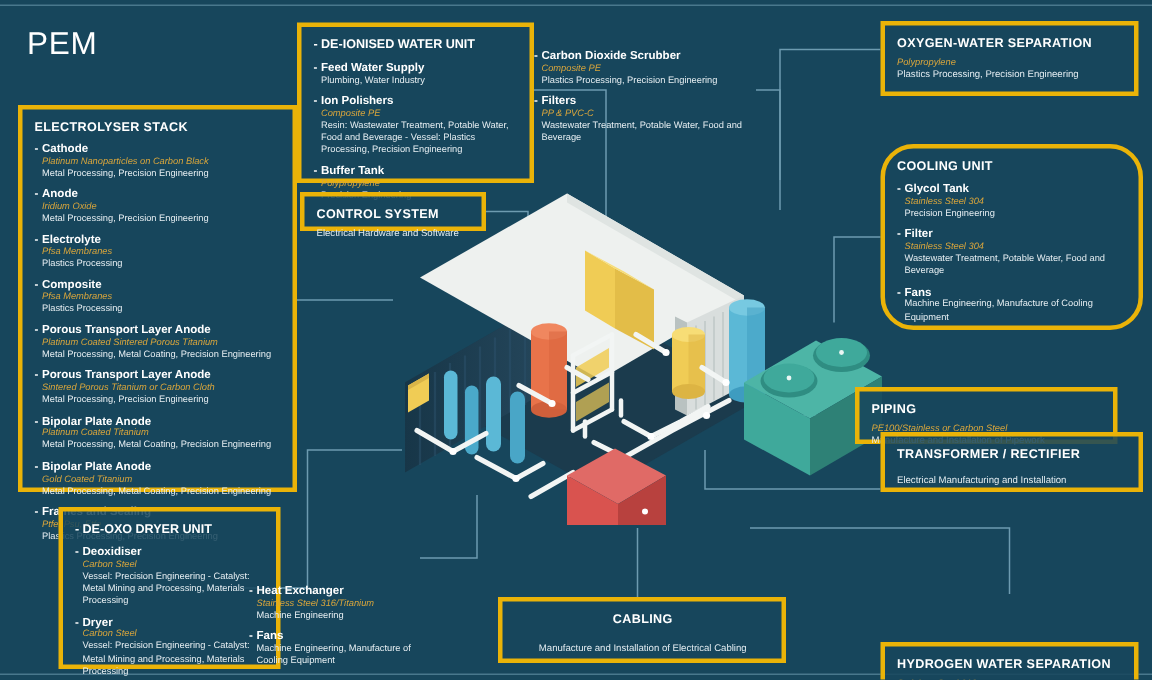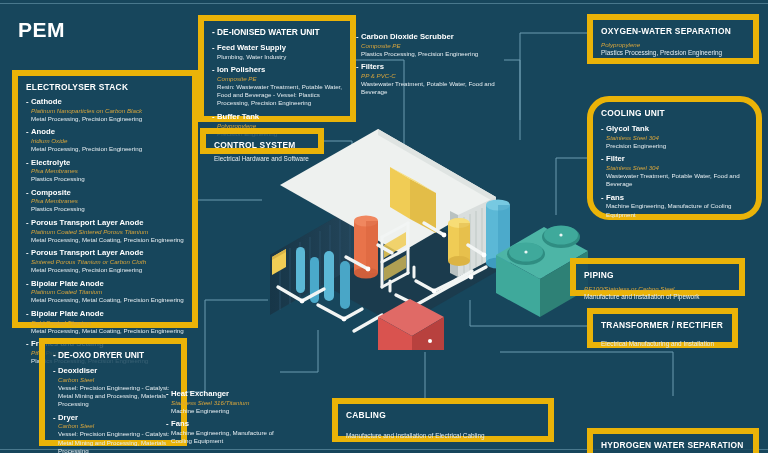--- a/index.html
+++ b/index.html
@@ -13,30 +13,30 @@
   #stage{position:absolute;inset:0;width:768px;height:453px;}
 
   
   .rail{position:absolute;left:0;width:768px;background:#5b8a9e;}
   .rail.top{top:3px;height:1px;opacity:.75;}
   .rail.bottom{top:449px;height:1px;opacity:.75;}
 
   
   #title{
     position:absolute;left:18px;top:18px;
-    font-size:21px;font-weight:bold;letter-spacing:.5px;color:#ffffff;
+    font-size:21px;font-weight:normal;letter-spacing:.5px;color:#ffffff;
   }
 
   
   #wires{position:absolute;left:0;top:0;width:768px;height:453px;}
 
   
   .panel{
     position:absolute;
-    border:6px solid #eab308;
+    border:3px solid #eab308;
     background:rgba(23,70,92,0.86);
     box-sizing:border-box;
     padding:6px 7px 7px 8px;
   }
   .panel-title{
     font-size:8.4px;font-weight:bold;color:#ffffff;
     letter-spacing:.25px;line-height:11px;margin-bottom:4px;
     white-space:nowrap;
   }
   .panel-sub{
@@ -67,22 +67,22 @@
   #p-deoxo{       left:12px;  top:338px; width:148px;height:108px;margin-left:27px;}
   #p-heat{        left:160px; top:345px; width:120px;height:60px;
                   border:none;background:transparent;padding:4px 6px;margin-top:40px;}
   #p-water{       left:198px; top:15px;  width:158px;height:107px;}
   #p-control{     left:200px; top:128px; width:124px;height:26px;}
   #p-co2{         left:352px; top:30px;  width:152px;height:62px;
                   border:none;background:transparent;padding:2px 4px;}
   #p-oxygen{      left:587px; top:14px;  width:172px;height:50px;}
   #p-cooling{     left:587px; top:96px;  width:175px;height:124px;border-radius:22px;}
   #p-piping{      left:570px; top:258px; width:175px;height:38px;}
-  #p-transformer{ left:587px; top:308px; width:151px;height:40px;}
-  #p-cabling{     left:332px; top:398px; width:222px;height:44px;}
+  #p-transformer{ left:587px; top:288px; width:175px;height:40px;}
+  #p-cabling{     left:332px; top:398px; width:192px;height:44px;text-align:center;}
   #p-hydrogen{    left:587px; top:396px; width:172px;height:44px;margin-top:32px;}
 
   #p-cooling .panel-title{margin-bottom:5px;}
   #p-transformer .panel-sub{margin-top:9px;}
   #p-cabling .panel-sub{margin-top:11px;}
 
   
   #iso{position:absolute;left:258px;top:105px;width:330px;height:245px;}
   #iso svg{display:block;}
 </style>

